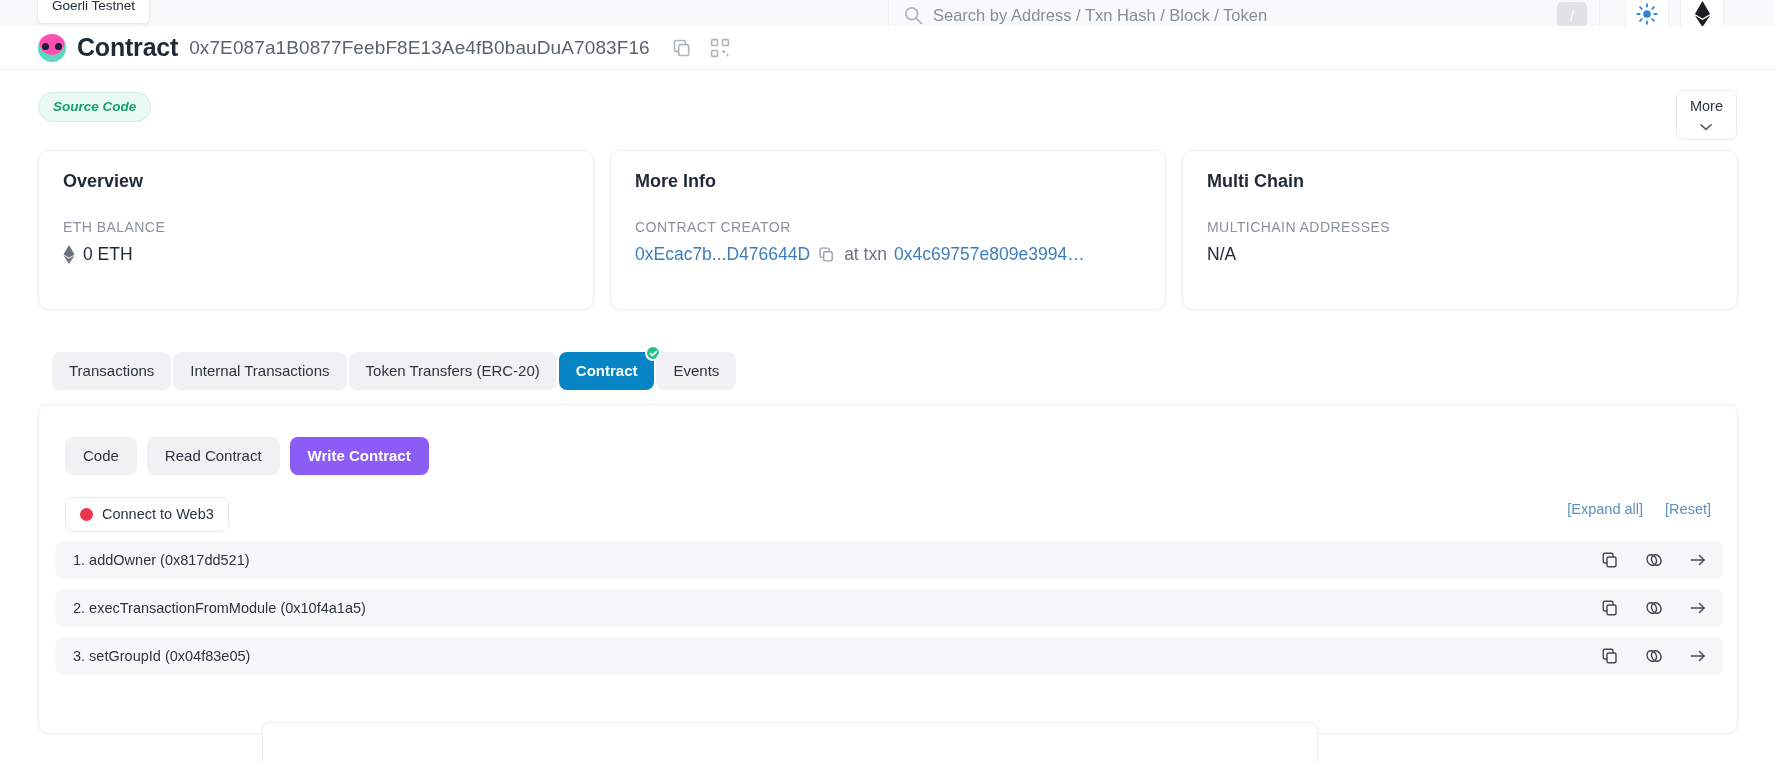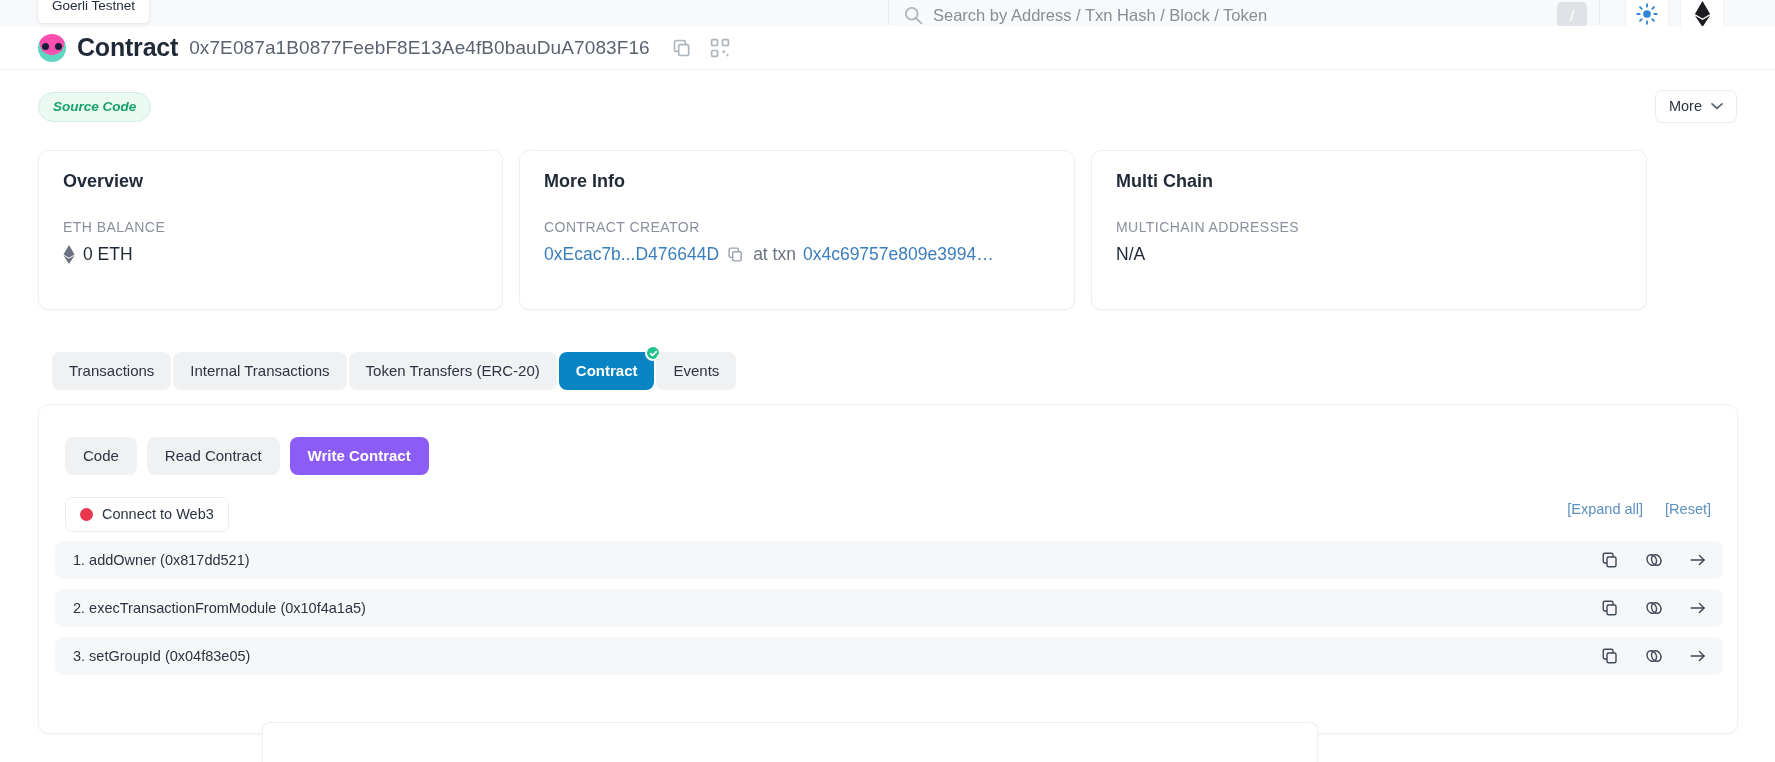--- a/index.html
+++ b/index.html
@@ -88,32 +88,32 @@
   .srcbadge {
     position: absolute; left: 38px; top: 0;
     background: #eafaf3; border: 1px solid #cfeee1;
     color: #18a06a; font-size: 13.5px; font-weight: 600;
     border-radius: 20px; padding: 6px 14px 7px; font-style: italic;
   }
   .morebtn {
     position: absolute; right: 38px; top: -2px;
     background: #ffffff; border: 1px solid #e9ecef; border-radius: 7px;
     padding: 7px 13px 8px; font-size: 14.5px; color: #2b3440;
-    display: flex; align-items: center; gap: 9px;
+    display: flex; align-items: center; gap: 9px; flex-direction: column;
   }
   .chev { width: 12px; height: 8px; color: #55606e; }
 
   
   .cards { position: absolute; top: 150px; left: 38px; width: 1700px; height: 160px; display: flex; gap: 16px; }
   .card {
     background: #ffffff; border: 1px solid #edeff1; border-radius: 10px;
     padding: 20px 24px; position: relative;
     box-shadow: 0 1px 2px rgba(16,24,40,0.035);
   }
-  .card.c1 { width: 465px; }
+  .card.c1 { width: 556px; }
   .card.c2 { width: 556px; }
   .card.c3 { width: 556px; }
   .card h3 { font-size: 18px; font-weight: 700; color: #1f2937; margin-bottom: 27px; }
   .clabel { font-size: 14px; color: #8a919c; letter-spacing: 0.45px; margin-bottom: 9px; }
   .cval   { font-size: 17.5px; color: #1f2937; display: flex; align-items: center; }
   .ethglyph { width: 12px; height: 19px; margin-right: 8px; color: #6b7280; }
   .link { color: #3b7ebd; text-decoration: none; }
   .muted { color: #6b7280; }
   .copyic { width: 17px; height: 17px; color: #9aa2ad; margin: 0 9px 0 8px; flex: 0 0 17px; }
 

